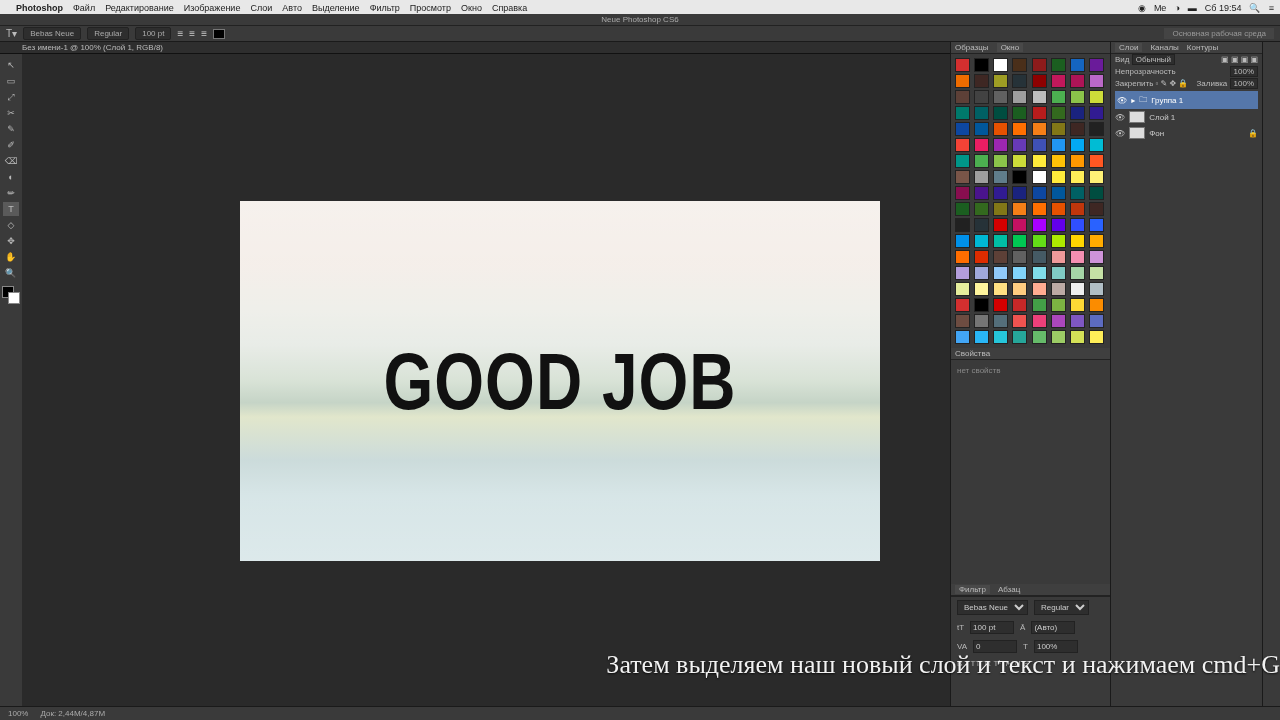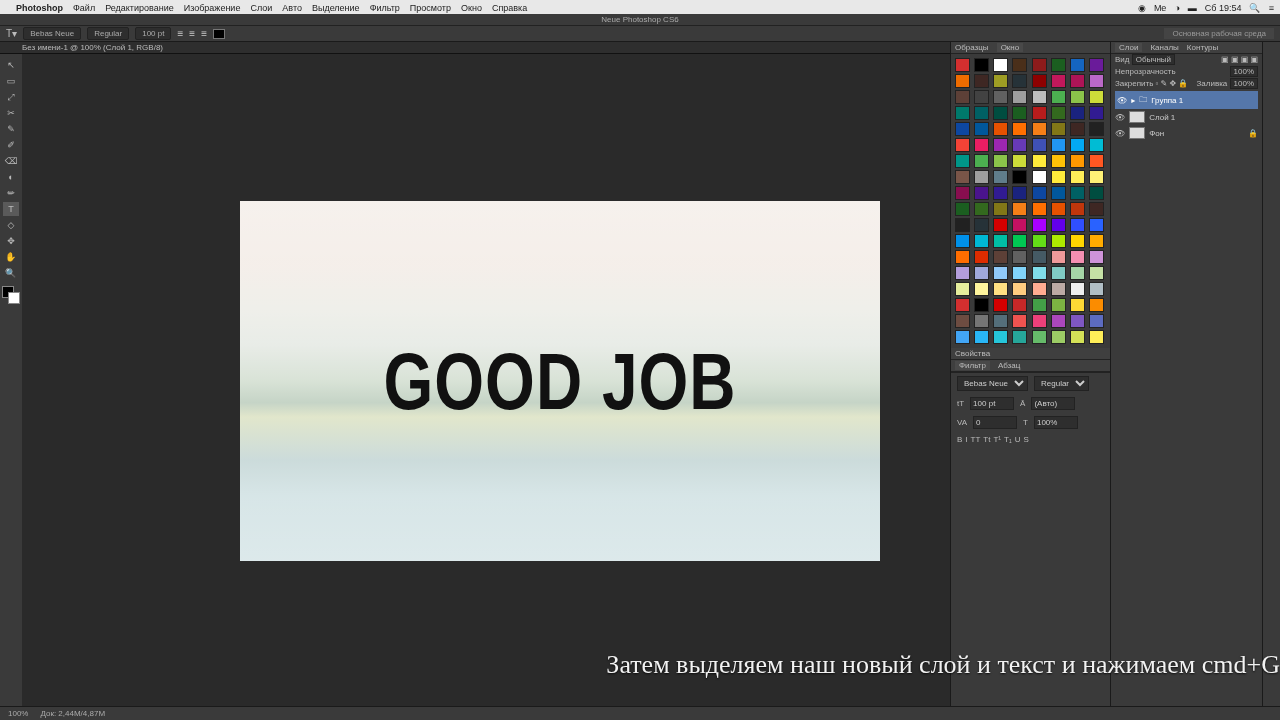--- a/index.html
+++ b/index.html
@@ -307,20 +307,23 @@
             <div class="sw" style="background: rgb(102, 187, 106);"></div>
             <div class="sw" style="background: rgb(156, 204, 101);"></div>
             <div class="sw" style="background: rgb(212, 225, 87);"></div>
             <div class="sw" style="background: rgb(255, 238, 88);"></div>
           </div>
       </div>
 
       <div class="panel-header">
         <span>Свойства</span>
       </div>
+      <div class="panel-body properties">
+        <div style="padding:6px;font-size:8px;color:#888">нет свойств</div>
+      </div>
 
       <div class="panel-header">
         <span class="tab">Фильтр</span>
         <span>Абзац</span>
       </div>
       <div class="panel-body char">
         <div class="row">
             <select><option>Bebas Neue</option></select>
             <select><option>Regular</option></select>
           </div>

